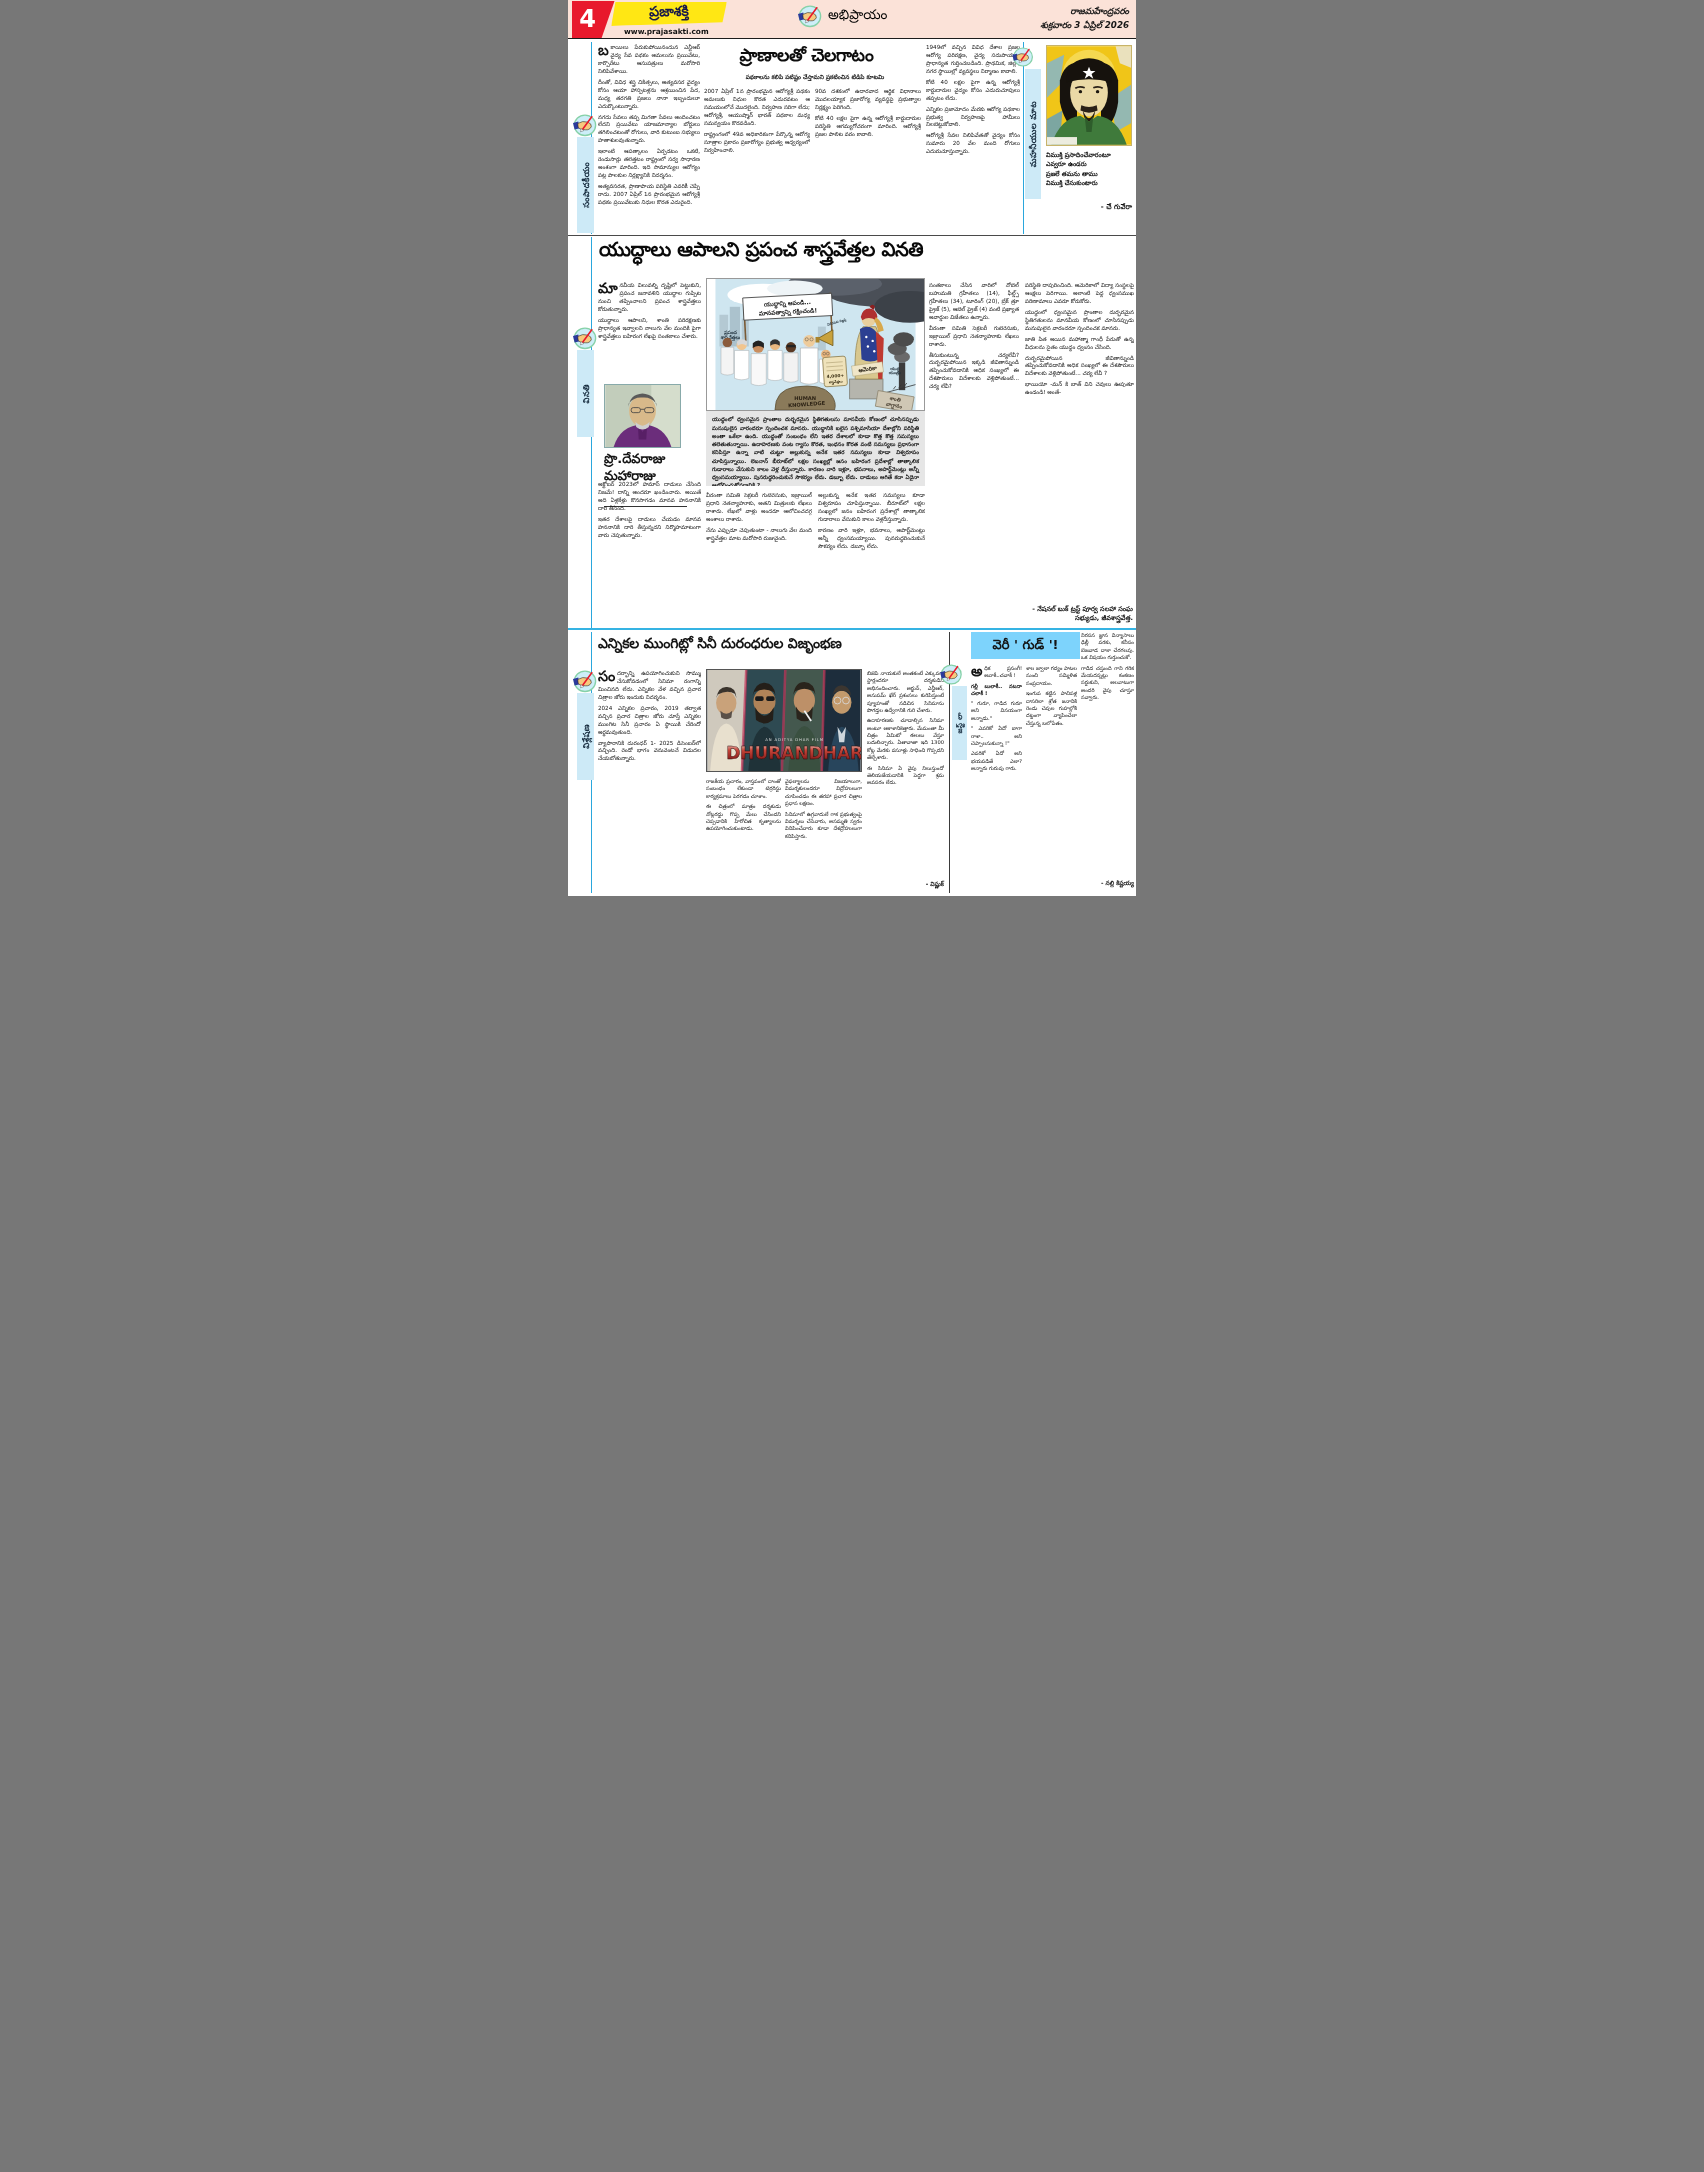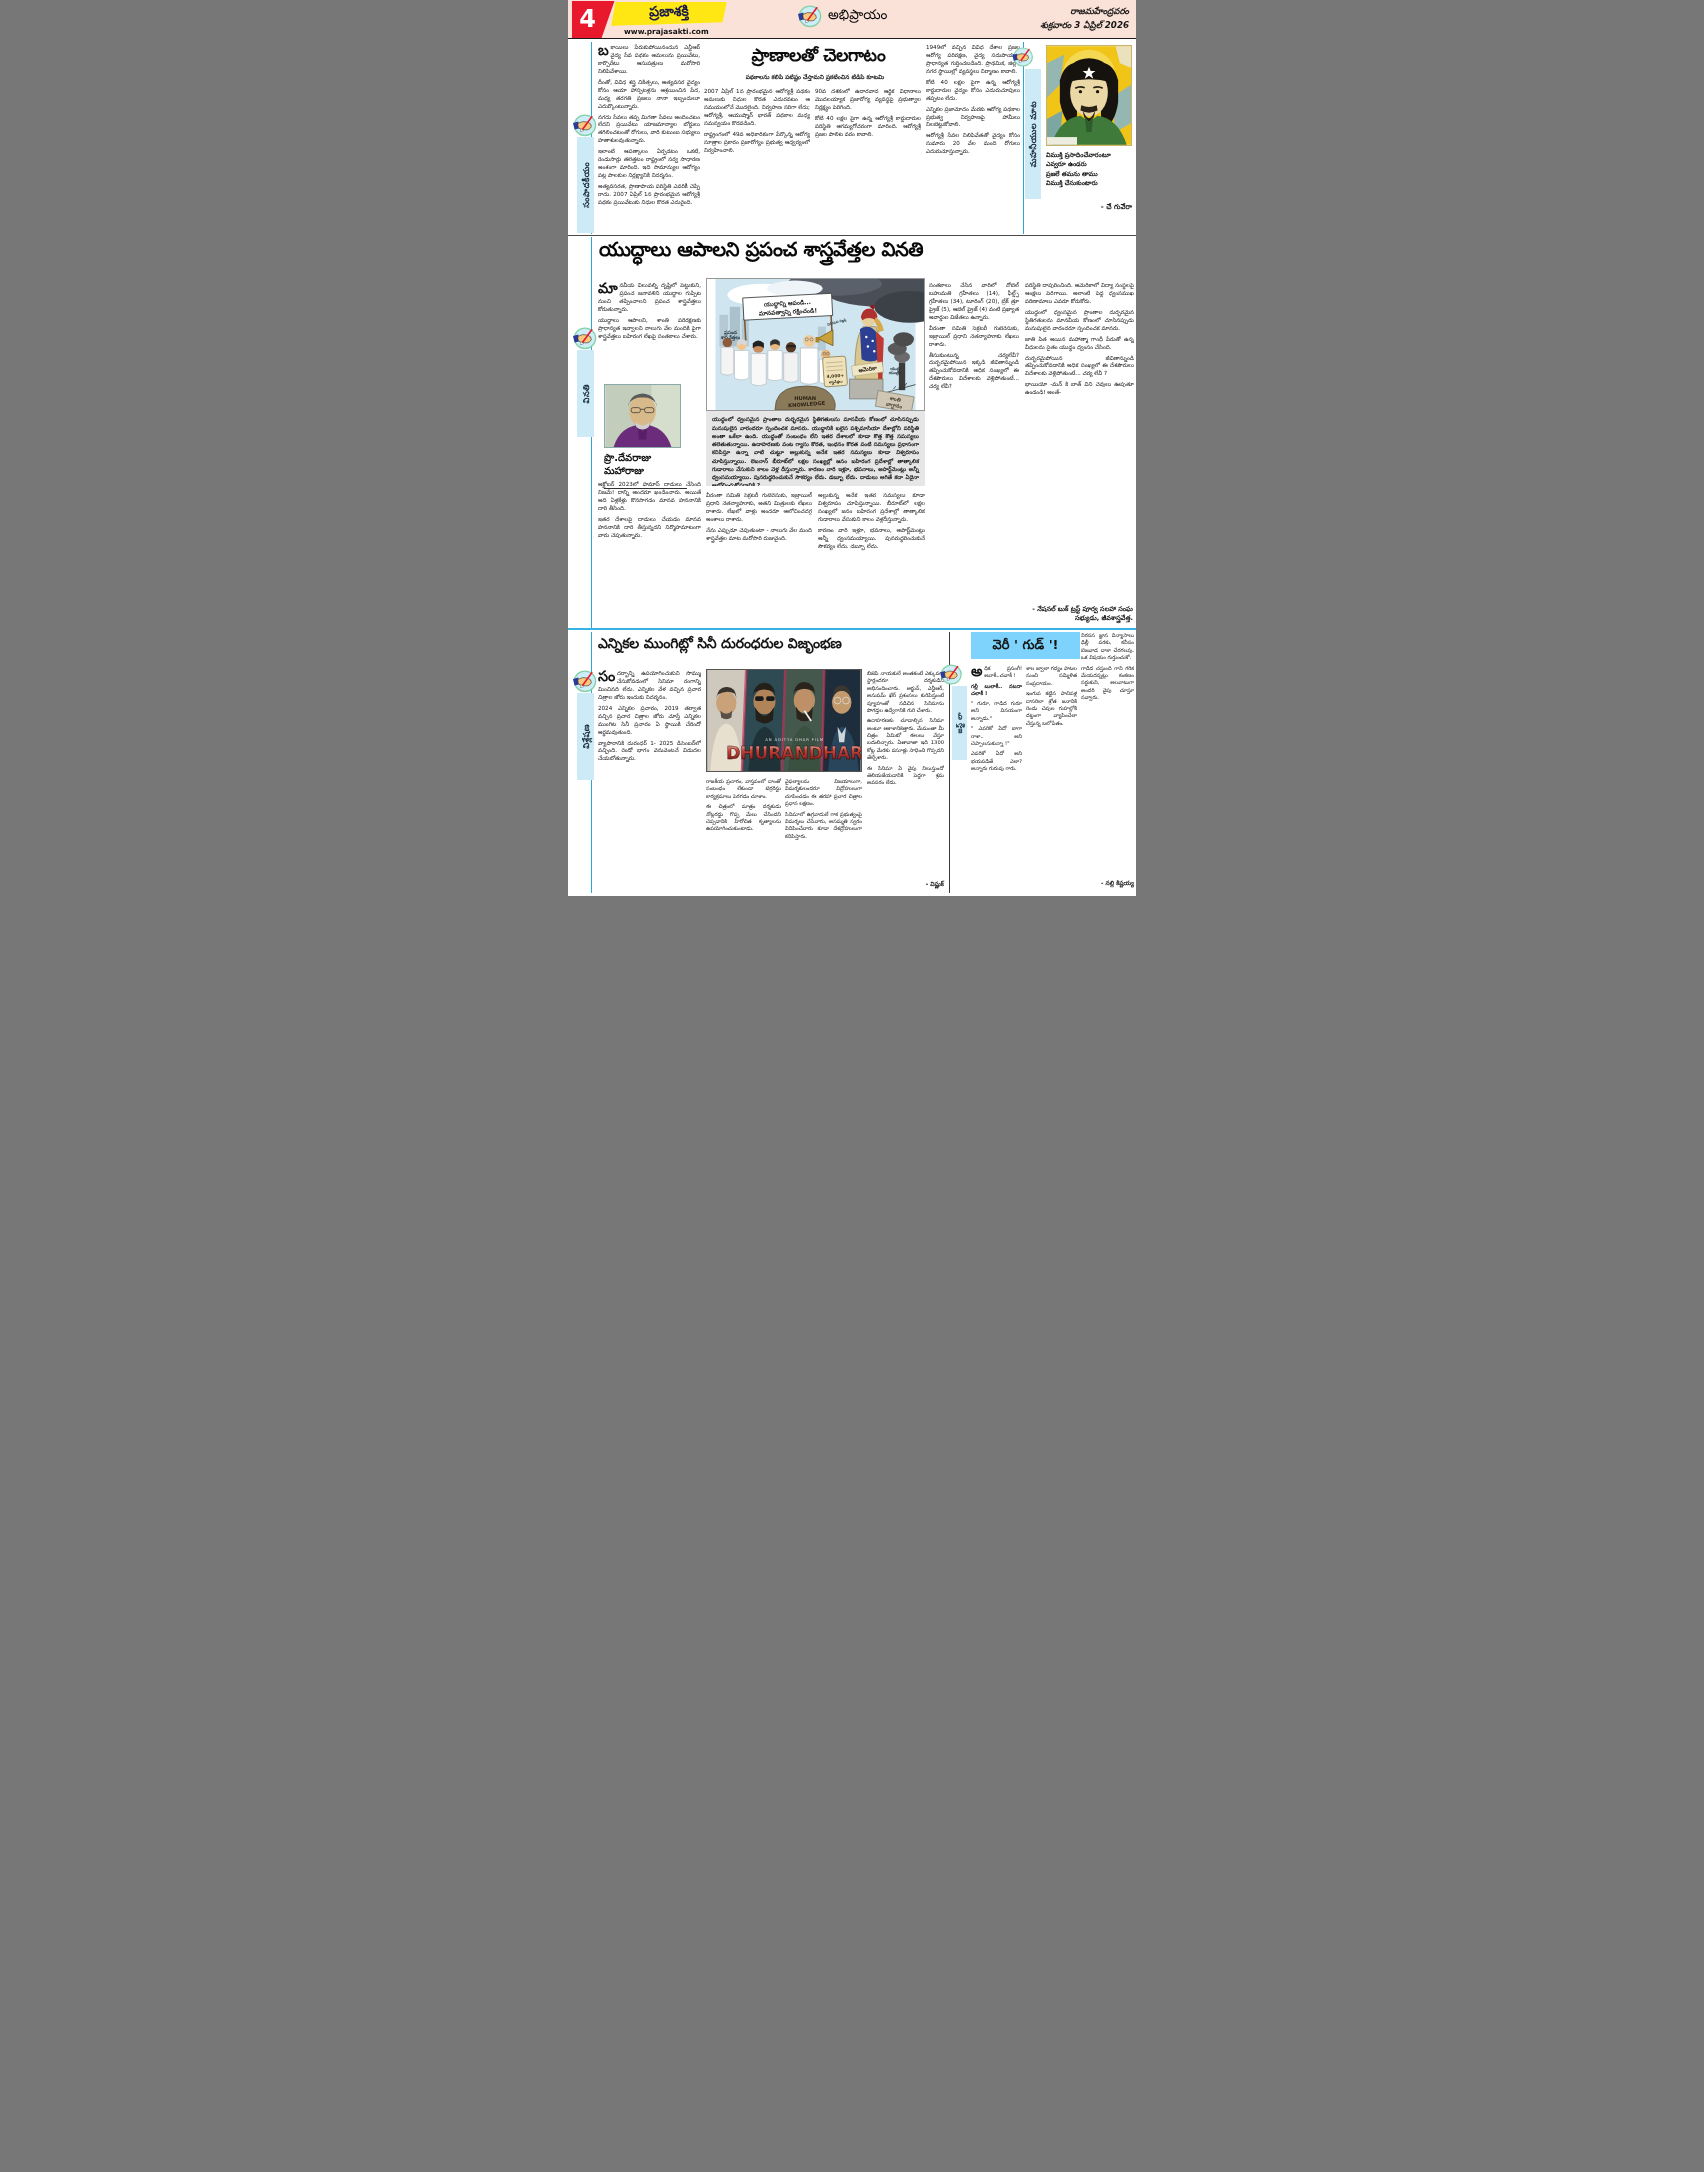--- a/index.html
+++ b/index.html
@@ -26,35 +26,35 @@
   .band span { writing-mode:vertical-rl; transform:rotate(180deg); font-size:8.3px; font-weight:800; color:#14293c; letter-spacing:0.4px; white-space:nowrap; }
 
   
   .col { position:absolute; overflow:hidden; font-size:5.6px; line-height:1.42; text-align:justify; }
   .col p, .col .para { margin:0 0 3px; }
   .dropcap { float:left; font-size:14.3px; line-height:.82; font-weight:800; padding:0.9px 1.7px 0 0; }
   .verse { font-weight:600; margin:0 0 2.6px; }
   .byline { font-weight:800; text-align:right; font-size:6px; line-height:1.4; }
 
   
-  .ed-headline { position:absolute; left:142px; top:45px; width:217px; text-align:center; font-size:17.4px; font-weight:800; letter-spacing:-0.4px; color:#0d0d0d; }
+  .ed-headline { position:absolute; left:130px; top:45px; width:217px; text-align:center; font-size:17.4px; font-weight:800; letter-spacing:-0.4px; color:#0d0d0d; }
   .ed-subline  { position:absolute; left:136px; top:74px; width:222px; text-align:center; font-size:5.9px; font-weight:700; }
   .sep-1 { position:absolute; left:0; top:235px; width:100%; height:0.9px; background:#4a4a4a; }
 
   
   .che { position:absolute; left:478px; top:45px; width:86px; height:101px; border:0.4px solid #c7b36a; }
   .qlines { position:absolute; left:478px; top:150px; width:87px; font-size:6.3px; font-weight:700; line-height:1.5; color:#0e0e0e; }
   .qattr  { position:absolute; left:478px; top:203px; width:86px; text-align:right; font-size:7px; font-weight:800; }
 
   
   .main-headline { position:absolute; left:31px; top:238px; width:424px; font-size:19.6px; font-weight:800; letter-spacing:-0.4px; color:#090909; }
   .cartoon { position:absolute; left:138px; top:278px; width:219px; height:133px; border:0.4px solid #999; }
   .caption { position:absolute; left:138px; top:411px; width:219px; height:75px; background:#e6e6e6; padding:4.3px 6px; font-size:5.5px; font-weight:600; line-height:1.5; text-align:justify; overflow:hidden; }
   .author-photo { position:absolute; left:36px; top:384px; width:77px; height:64px; border:0.4px solid #8aa; }
-  .author-name { position:absolute; left:36px; top:451px; width:83px; font-size:10px; font-weight:800; line-height:1.3; border-bottom:0.9px solid #333; padding-bottom:11px; }
+  .author-name { position:absolute; left:36px; top:451px; width:83px; font-size:13px; font-weight:800; line-height:1.3; border-bottom:0.9px solid #333; padding-bottom:21px; }
   .main-byline { position:absolute; left:434px; top:605px; width:131px; text-align:right; font-weight:700; font-size:6.5px; line-height:1.45; }
 
   
   .sep-2 { position:absolute; left:0; top:628px; width:100%; height:2.2px; background:#35b3e3; }
   .bl-headline { position:absolute; left:30px; top:635px; width:348px; font-size:14px; font-weight:800; letter-spacing:-0.2px; }
   .vdiv { position:absolute; left:381px; top:632px; width:0.9px; height:261px; background:#3a3a3a; }
   .poster { position:absolute; left:138px; top:669px; width:156px; height:103px; border:0.4px solid #555; }
   .br-headbox { position:absolute; left:403px; top:632px; width:109px; height:27px; background:#7dd3fc; display:flex; align-items:center; justify-content:center; font-size:13px; font-weight:800; }
   .small { font-size:5.2px; }
 </style>

